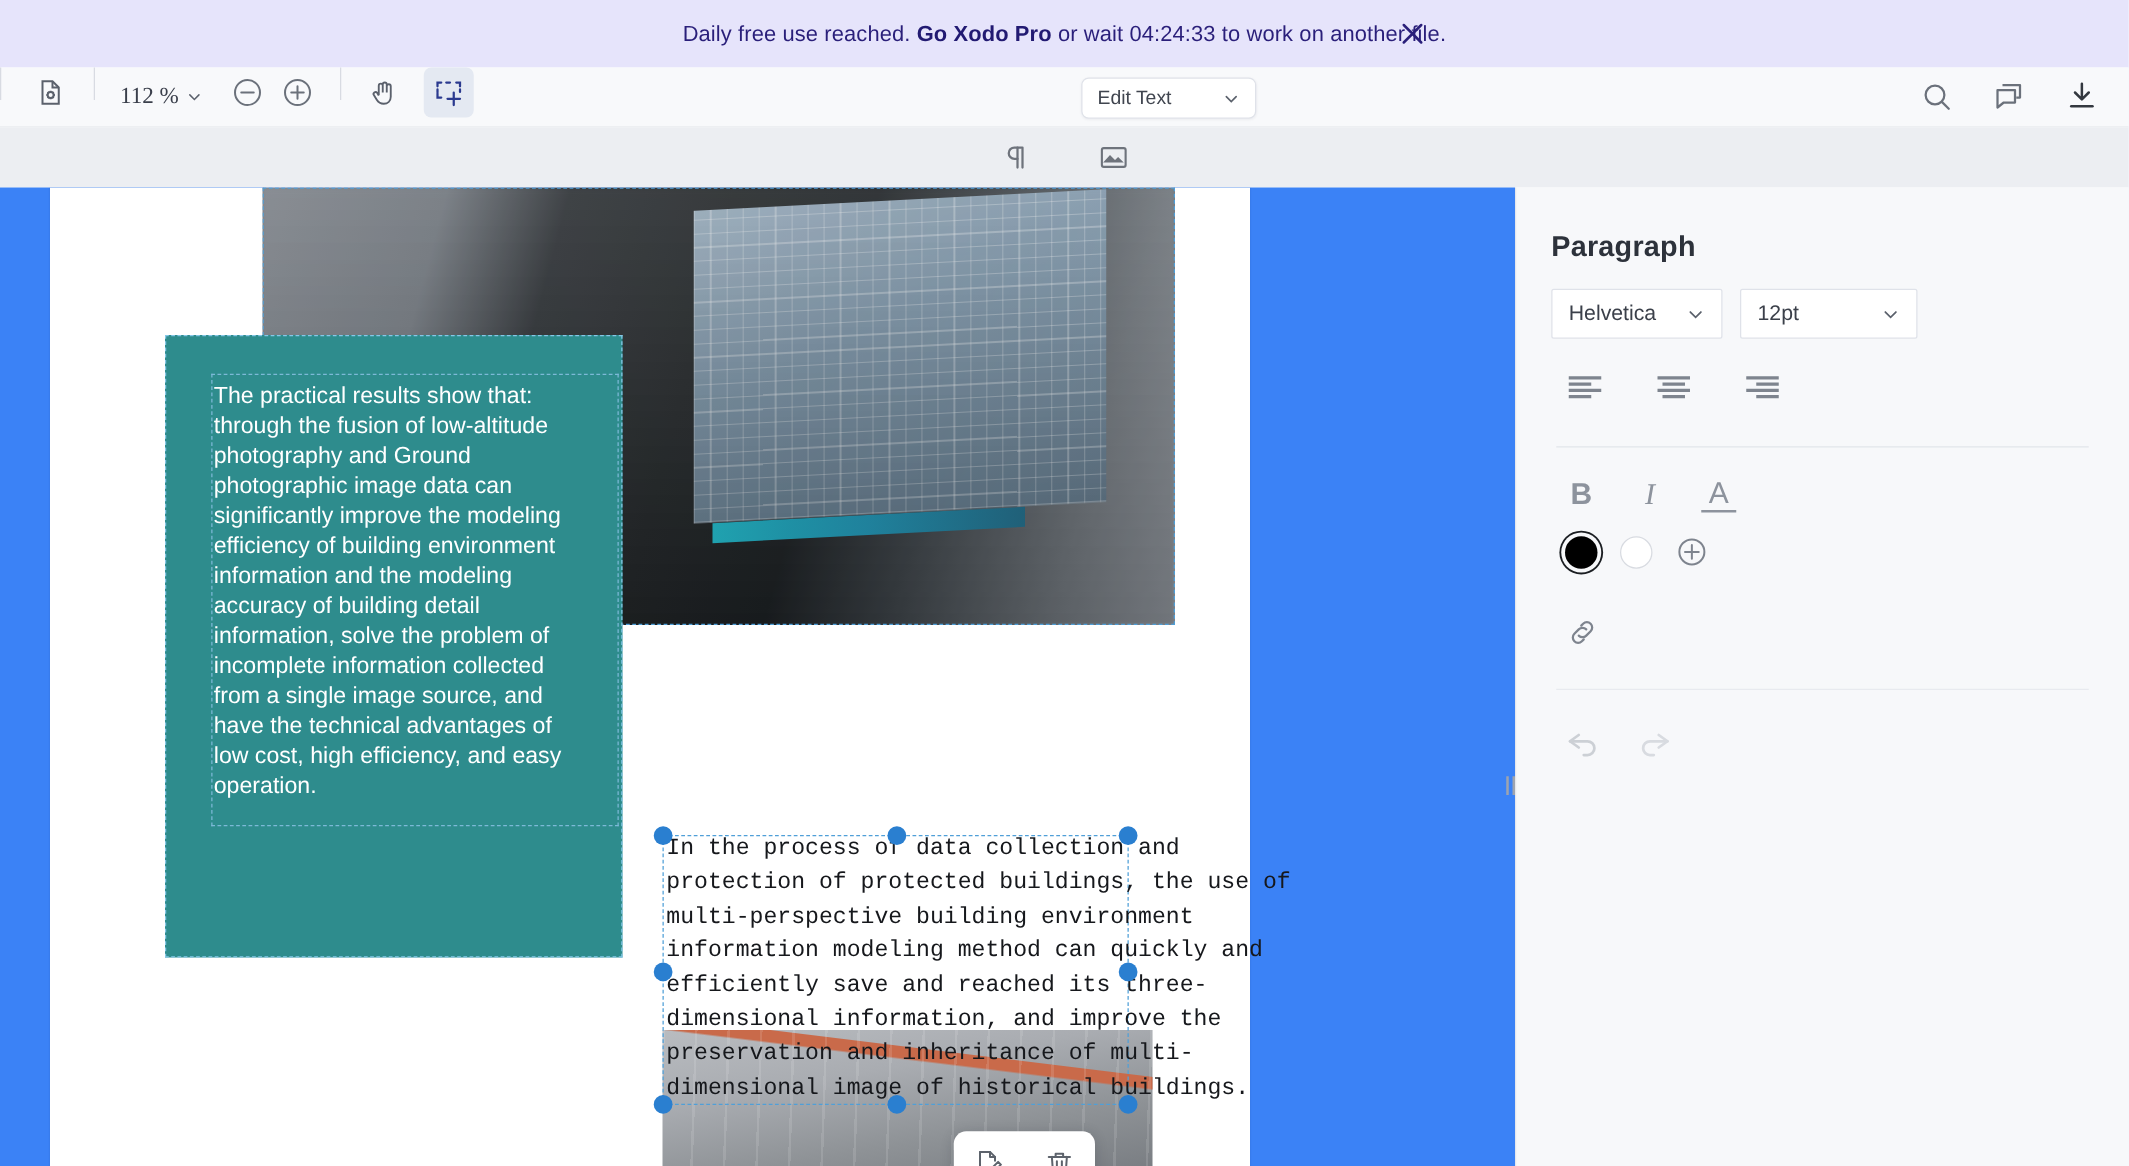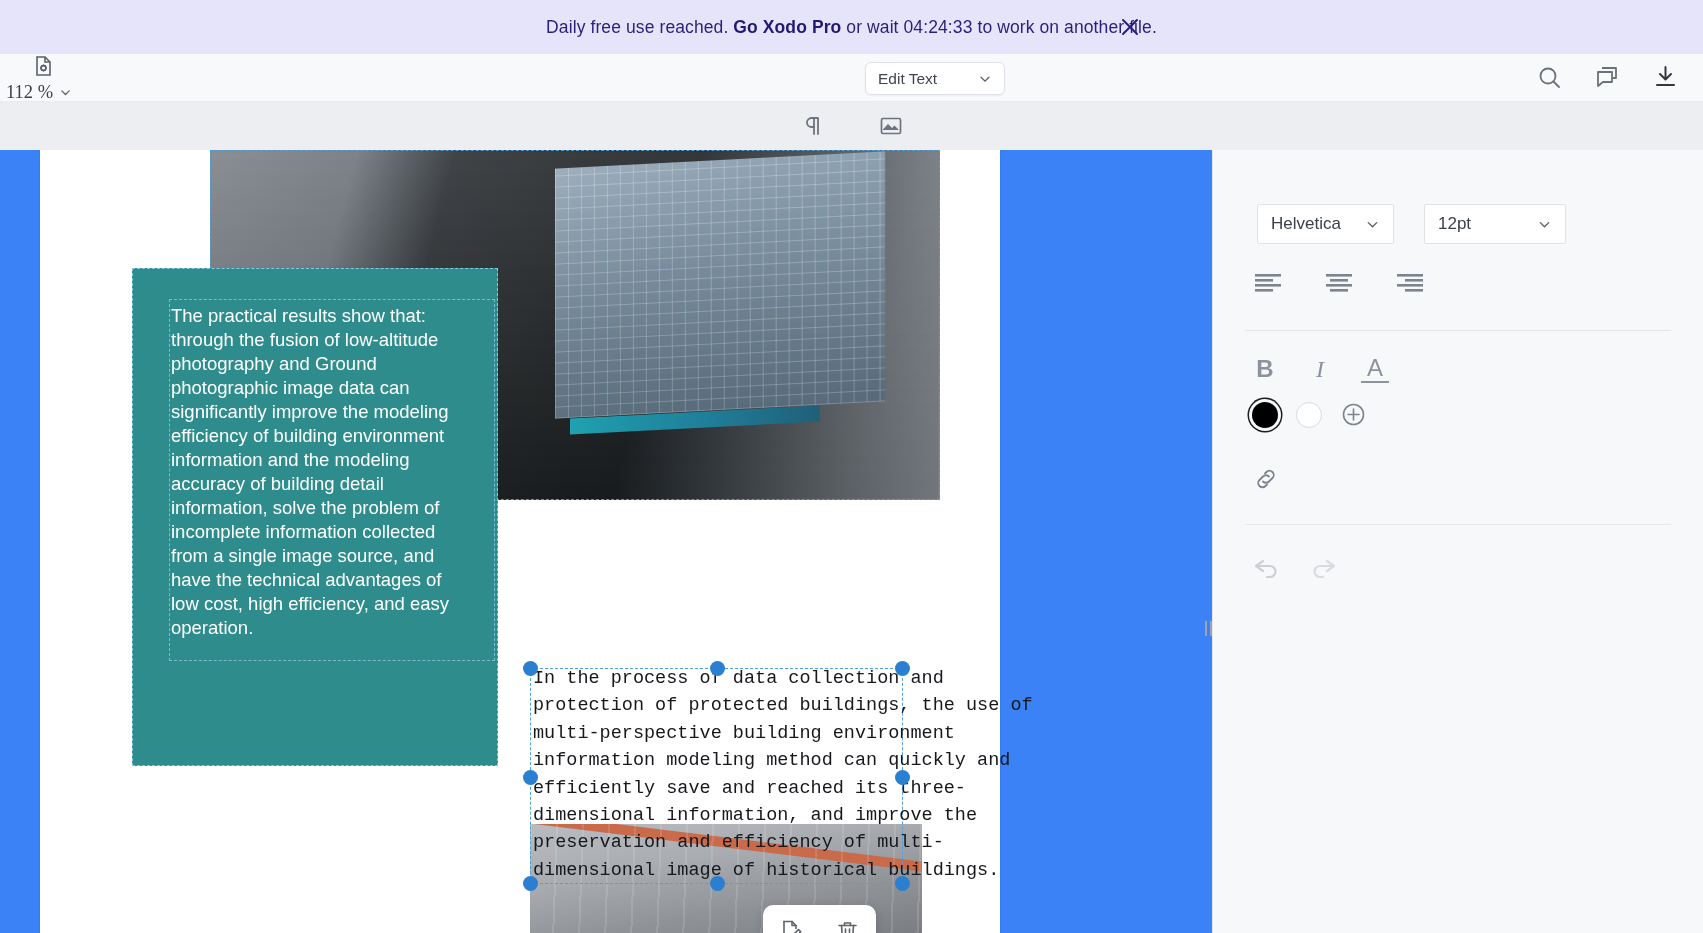--- a/index.html
+++ b/index.html
@@ -31,21 +31,21 @@
   .promo-close svg { display: block; }
 
   
   .toolbar {
     position: absolute; top: 54px; left: 0;
     width: 1703px; height: 48px;
     background: #f8f9fb;
     border-bottom: 1px solid #e9ebf0;
     display: flex; align-items: center;
   }
-  .tb-left { display: flex; align-items: center; height: 100%; flex-direction: column; }
+  .tb-left { display: flex; height: 100%; }
   .tb-sep {
     width: 1px; height: 26px; background: #d8dbe2; margin: 0 14px;
   }
   .tb-sep.first { margin-left: 0; margin-right: 10px; }
   .tb-btn {
     width: 40px; height: 40px; border-radius: 6px;
     display: flex; align-items: center; justify-content: center;
     cursor: pointer; background: transparent; border: none;
   }
   .tb-btn.active { background: #e4e9f2; }
@@ -222,21 +222,21 @@
   }
   .resize-handle i {
     display: block; width: 2px; height: 15px; background: #9ea4af;
   }
   .sb-inner { padding: 34px 28px 0 28px; }
   .sb-title { font-size: 23px; color: #2d323b; font-weight: 700; letter-spacing: .2px; }
   .sb-row { display: flex; gap: 14px; margin-top: 20px; }
   .sb-select {
     height: 40px; background: #ffffff; border: 1px solid #dfe2e9;
     border-radius: 2px; display: flex; align-items: center; justify-content: space-between;
-    padding: 0 13px; cursor: pointer; font-size: 17px; color: #3b404a; margin-left: 16px;
+    padding: 0 13px; cursor: pointer; font-size: 17px; color: #3b404a;
   }
   .sb-select.font { width: 137px; }
   .sb-select.size { width: 142px; }
   .align-row { display: flex; gap: 37px; margin-top: 26px; padding-left: 10px; }
   .align-btn { cursor: pointer; width: 34px; height: 26px; display:flex; align-items:center; justify-content:center;}
   .sb-divider { height: 1px; background: #e2e5ea; margin: 34px 4px 0 4px; }
   .sb-title2 { font-size: 23px; color: #2d323b; font-weight: 700; margin-top: 28px; }
   .style-row { display: flex; gap: 27px; margin-top: 24px; padding-left: 10px; align-items: center; }
   .style-btn { font-size: 24px; color: #8d939d; cursor: pointer; width: 28px; text-align:center; }
   .style-btn.italic { font-style: italic; font-family: "Liberation Serif", serif; }
@@ -372,21 +372,21 @@
       </div>
 
       <div class="sel-textbox">
         <div class="body">
           <span>In the process of data collection and</span>
           <span>protection of protected buildings, the use of</span>
           <span>multi-perspective building environment</span>
           <span>information modeling method can quickly and</span>
           <span>efficiently save and reached its three-</span>
           <span>dimensional information, and improve the</span>
-          <span>preservation and efficiency of multi-</span>
+          <span>preservation and inheritance of multi-</span>
           <span>dimensional image of historical buildings.</span>
         </div>
         <div class="handle h-tl"></div>
         <div class="handle h-tc"></div>
         <div class="handle h-tr"></div>
         <div class="handle h-ml"></div>
         <div class="handle h-mr"></div>
         <div class="handle h-bl"></div>
         <div class="handle h-bc"></div>
         <div class="handle h-br"></div>
@@ -414,20 +414,21 @@
       <div class="photo-bottom"></div>
     </div>
   </div>
 
   <div class="sidebar">
     <div class="resize-handle">
       <i></i>
         <i></i>
     </div>
     <div class="sb-inner">
+      <div class="sb-title">Paragraph</div>
 
       <div class="sb-row">
         <div class="sb-select font">
           <span>Helvetica</span>
           <svg width="15" height="15" viewBox="0 0 16 16">
               <path d="M3.5 6 L8 10.5 L12.5 6" stroke="#5b616c" stroke-width="1.5" fill="none" stroke-linecap="round"></path>
             </svg>
         </div>
         <div class="sb-select size">
           <span>12pt</span>

